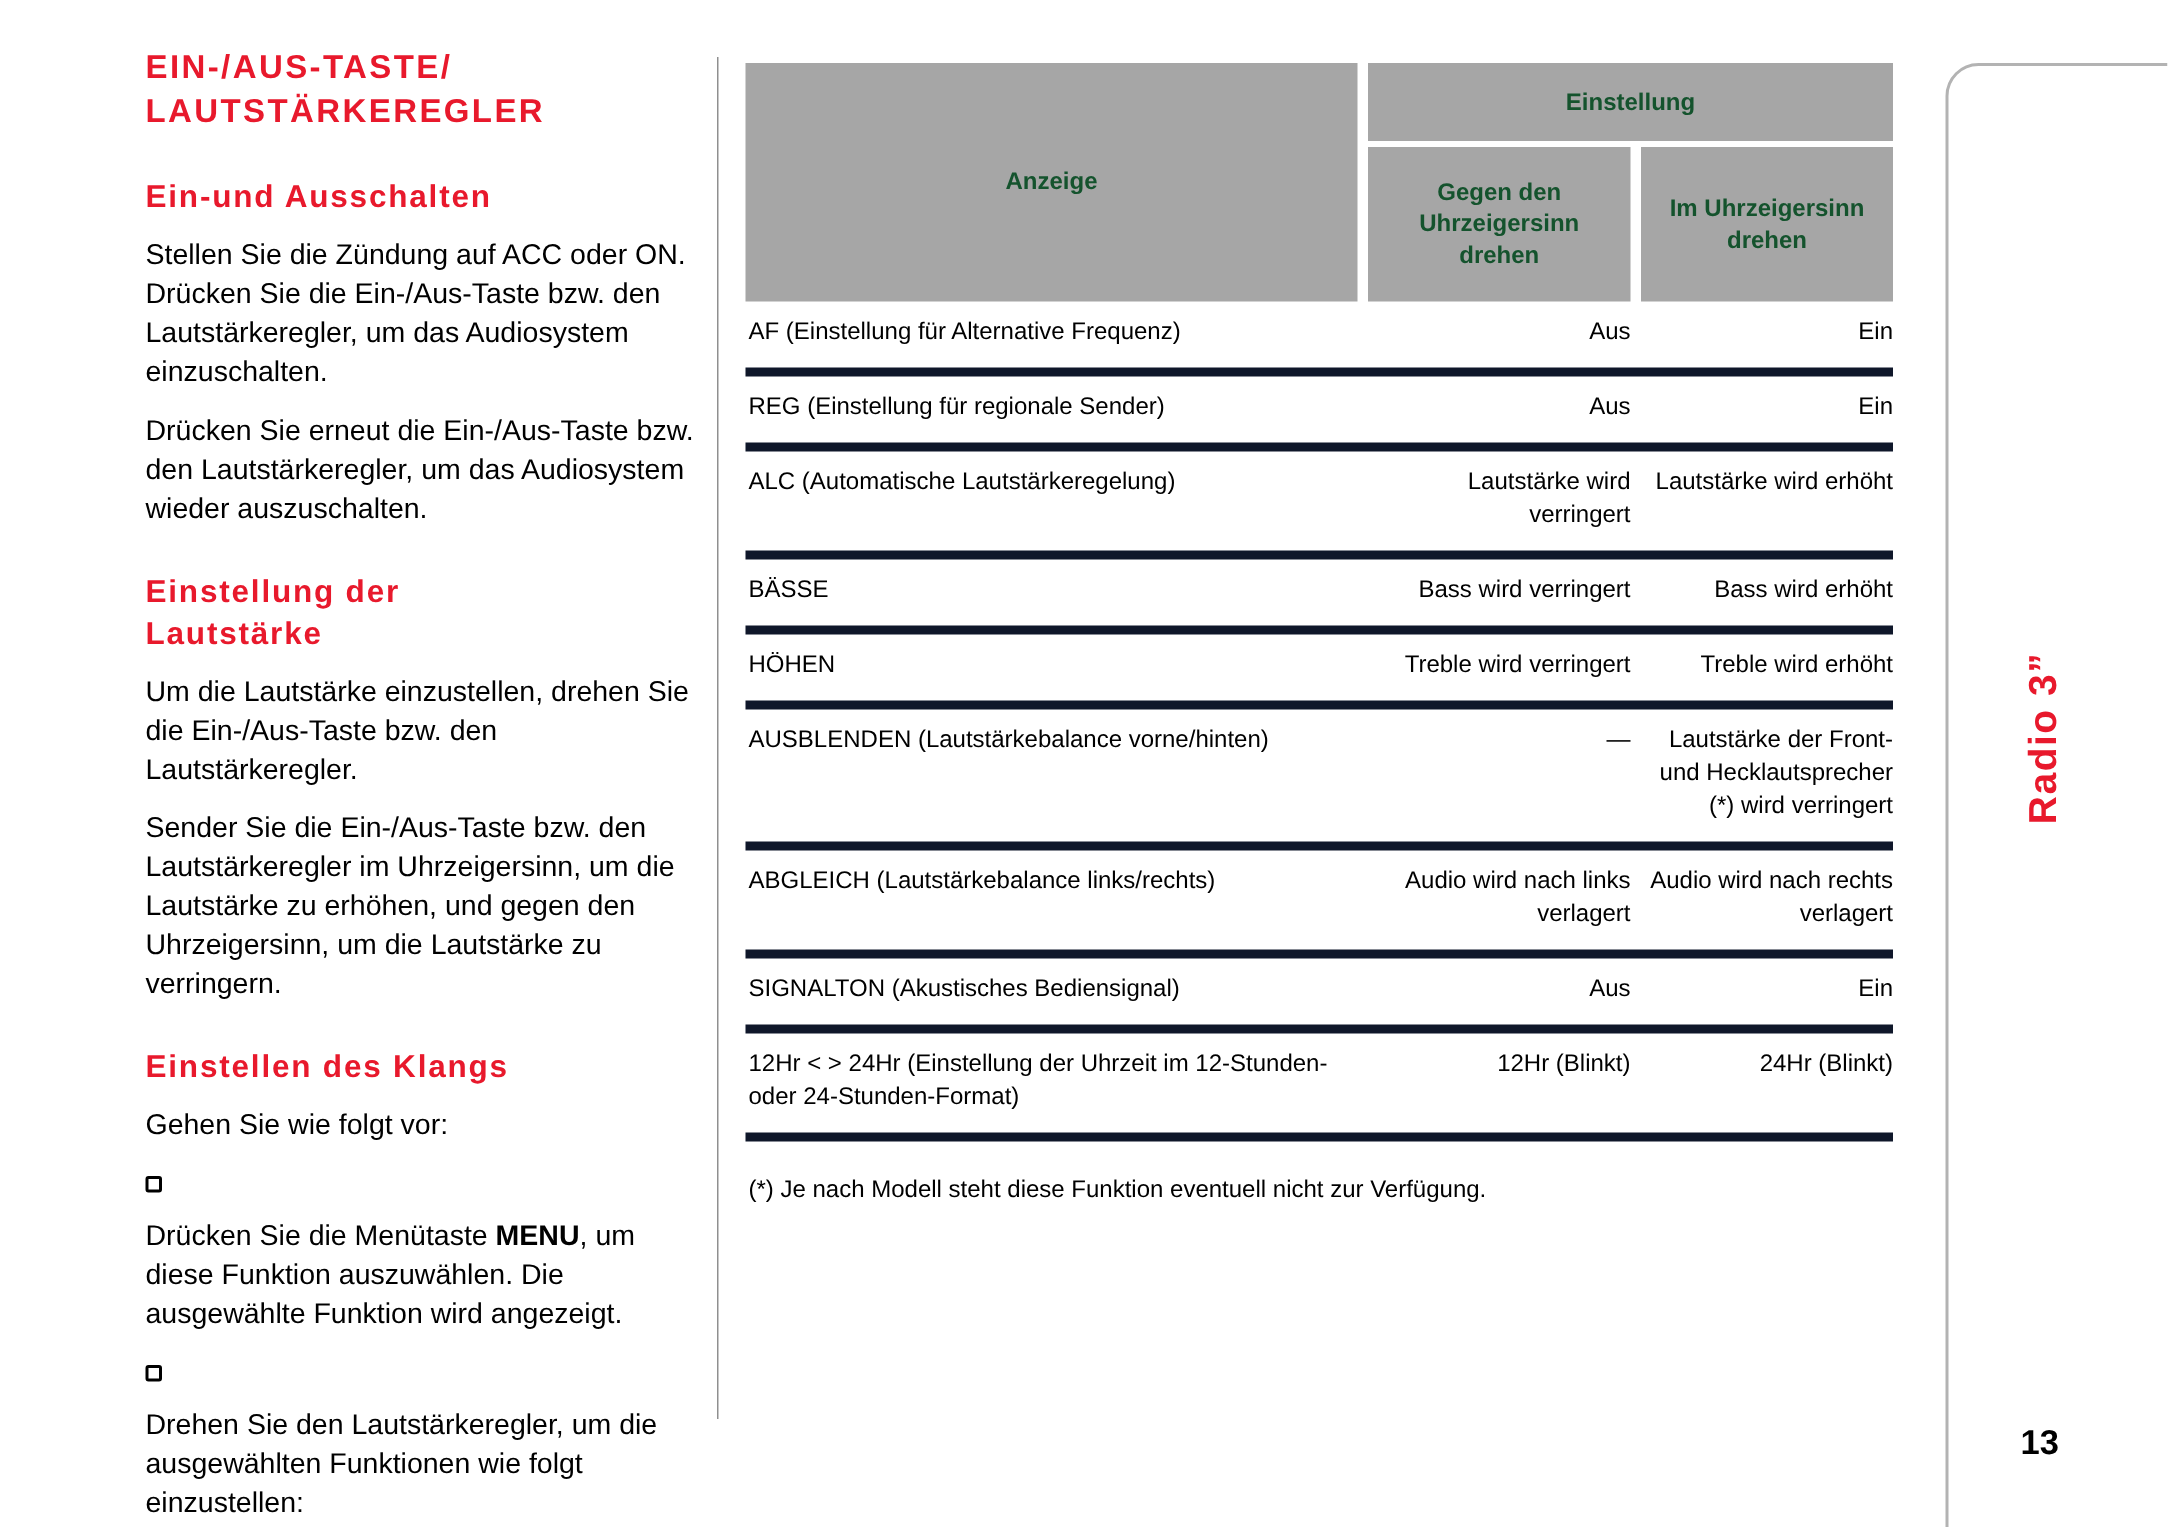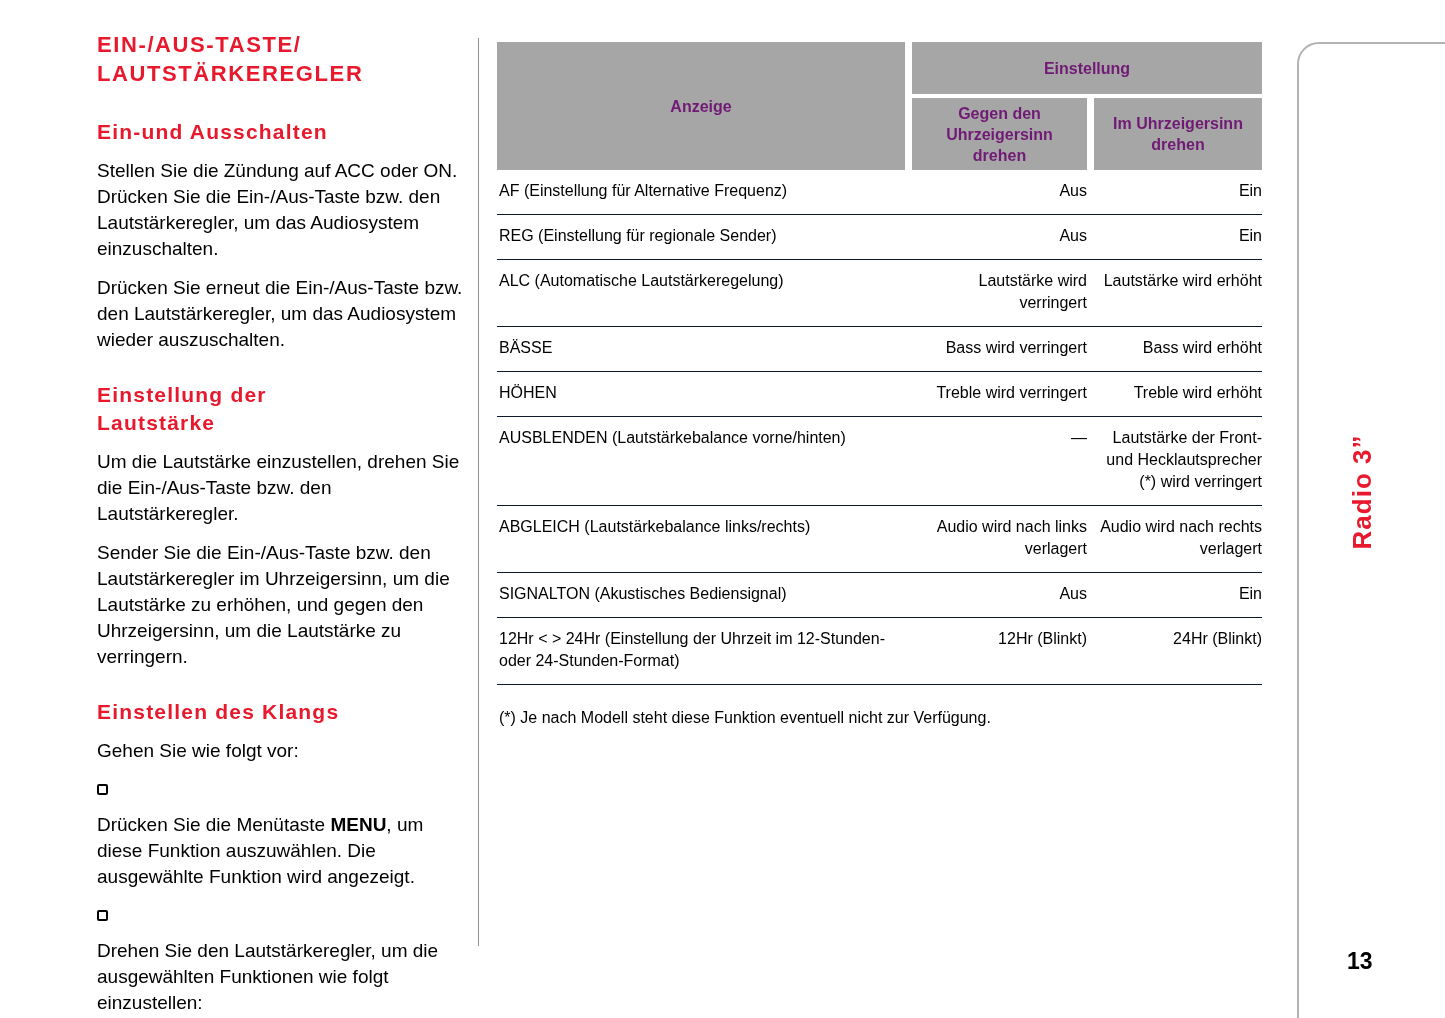--- a/index.html
+++ b/index.html
@@ -37,34 +37,34 @@
   .divider { position:absolute; left:478px; top:38px; width:1px; height:908px; background:#8f8f8f; }
 
   
   .rtable { position:absolute; left:497px; top:42px; width:765px; font-size:16px; }
   .thead {
     display:grid;
     grid-template-columns:408px 175px 168px;
     column-gap:7px; row-gap:4px;
   }
   .hcell {
-    background:#a6a6a6; color:#701a75; font-weight:bold;
+    background:#a6a6a6; color:#14532d; font-weight:bold;
     display:flex; align-items:center; justify-content:center;
-    text-align:center; line-height:21px; padding:4px 8px;
+    text-align:center; line-height:21px; padding:20px 8px;
   }
   .h-anzeige { grid-column:1; grid-row:1 / 3; }
   .h-group   { grid-column:2 / 4; grid-row:1; height:52px; }
   .h-sub1    { grid-column:2; grid-row:2; min-height:72px; }
   .h-sub2    { grid-column:3; grid-row:2; min-height:72px; }
 
   .trow {
     display:grid;
     grid-template-columns:408px 175px 168px;
     column-gap:7px;
-    border-bottom:1px solid #0f172a;
+    border-bottom:6px solid #0f172a;
     padding:10px 0 12px 0;
   }
   .c0 { text-align:left;  line-height:22px; padding-right:4px; padding-left:2px; }
   .c1, .c2 { text-align:right; line-height:22px; }
 
   .footnote { margin-top:22px; font-size:16px; line-height:22px; padding-left:2px; }
 
   
   .side-tab {
     position:absolute; left:1297px; top:42px; width:220px; height:1060px;

